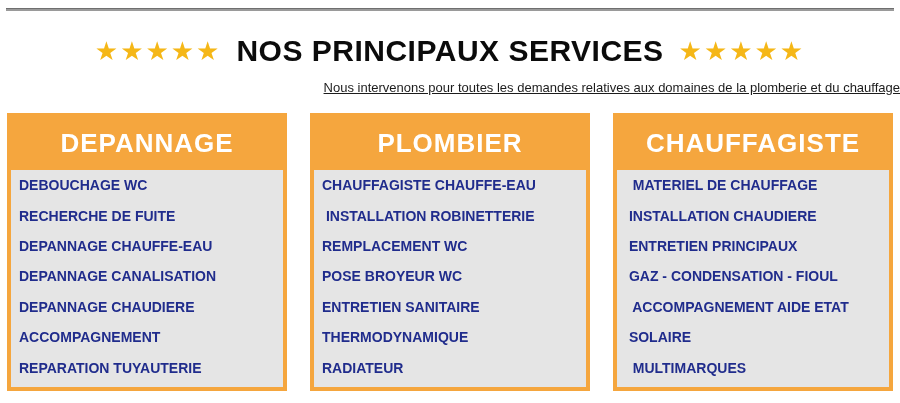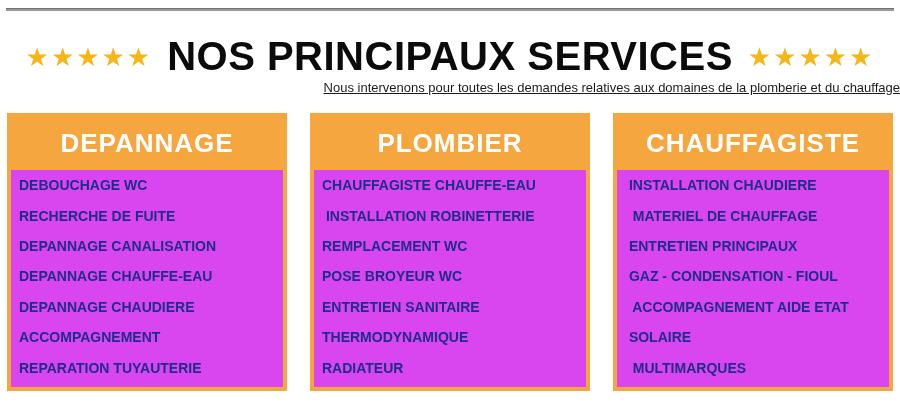--- a/index.html
+++ b/index.html
@@ -14,29 +14,29 @@
     font-family:"Liberation Sans","DejaVu Sans",sans-serif;}
   .page{position:relative;width:900px;height:403px;background:#fff;}
 
   .top-rule{position:absolute;left:6px;right:6px;top:8px;height:3px;
     background:#9a9a9a;border-top:1px solid #6f6f6f;}
 
   .title-row{position:absolute;top:34px;left:0;width:100%;
     display:flex;justify-content:center;align-items:center;gap:15px;}
   .stars{color:var(--star-gold);font-size:26px;letter-spacing:2px;
     line-height:1;white-space:nowrap;user-select:none;}
-  .title{font-size:40px;font-weight:bold;color:var(--title-black);
+  .title{font-size:30px;font-weight:bold;color:var(--title-black);
     letter-spacing:0.5px;white-space:nowrap;}
 
   .subtitle-wrap{position:absolute;top:78px;left:0;width:100%;text-align:right;}
   .subtitle{font-size:13px;color:#1c1c1c;text-decoration:underline;cursor:pointer;}
 
   .columns{position:absolute;top:113px;left:7px;width:886px;
     display:flex;gap:23px;}
-  .box{width:280px;height:278px;background:#d946ef;
+  .box{width:280px;height:278px;background:#e5e5e5;
     border:4px solid var(--accent-orange);}
   .box-header{height:53px;line-height:53px;background:var(--accent-orange);
     color:#ffffff;font-size:26px;font-weight:bold;text-align:center;
     letter-spacing:1px;white-space:nowrap;}
   .box-body{height:213px;display:grid;grid-template-rows:repeat(7,1fr);
     align-items:center;padding-left:8px;}
   .item{color:var(--item-navy);font-size:14px;font-weight:bold;
     white-space:pre;cursor:pointer;line-height:1;}
 </style>
 </head>
@@ -54,22 +54,22 @@
   <div class="subtitle-wrap">
     <a class="subtitle">Nous intervenons pour toutes les demandes relatives aux domaines de la plomberie et du chauffage</a>
   </div>
 
   <div class="columns">
   <section class="box">
     <header class="box-header">DEPANNAGE</header>
     <div class="box-body">
           <div class="item">DEBOUCHAGE WC</div>
           <div class="item">RECHERCHE DE FUITE</div>
+          <div class="item">DEPANNAGE CHAUFFE-EAU</div>
           <div class="item">DEPANNAGE CANALISATION</div>
-          <div class="item">DEPANNAGE CHAUFFE-EAU</div>
           <div class="item">DEPANNAGE CHAUDIERE</div>
           <div class="item">ACCOMPAGNEMENT</div>
           <div class="item">REPARATION TUYAUTERIE</div>
         </div>
   </section>
 
   <section class="box">
     <header class="box-header">PLOMBIER</header>
     <div class="box-body">
           <div class="item">CHAUFFAGISTE CHAUFFE-EAU</div>
@@ -78,22 +78,22 @@
           <div class="item">POSE BROYEUR WC</div>
           <div class="item">ENTRETIEN SANITAIRE</div>
           <div class="item">THERMODYNAMIQUE</div>
           <div class="item">RADIATEUR</div>
         </div>
   </section>
 
   <section class="box">
     <header class="box-header">CHAUFFAGISTE</header>
     <div class="box-body">
+          <div class="item">  MATERIEL DE CHAUFFAGE</div>
           <div class="item"> INSTALLATION CHAUDIERE</div>
-          <div class="item">  MATERIEL DE CHAUFFAGE</div>
           <div class="item"> ENTRETIEN PRINCIPAUX</div>
           <div class="item"> GAZ - CONDENSATION - FIOUL</div>
           <div class="item">  ACCOMPAGNEMENT AIDE ETAT</div>
           <div class="item"> SOLAIRE</div>
           <div class="item">  MULTIMARQUES</div>
         </div>
   </section>
 </div>
 </div>
 

